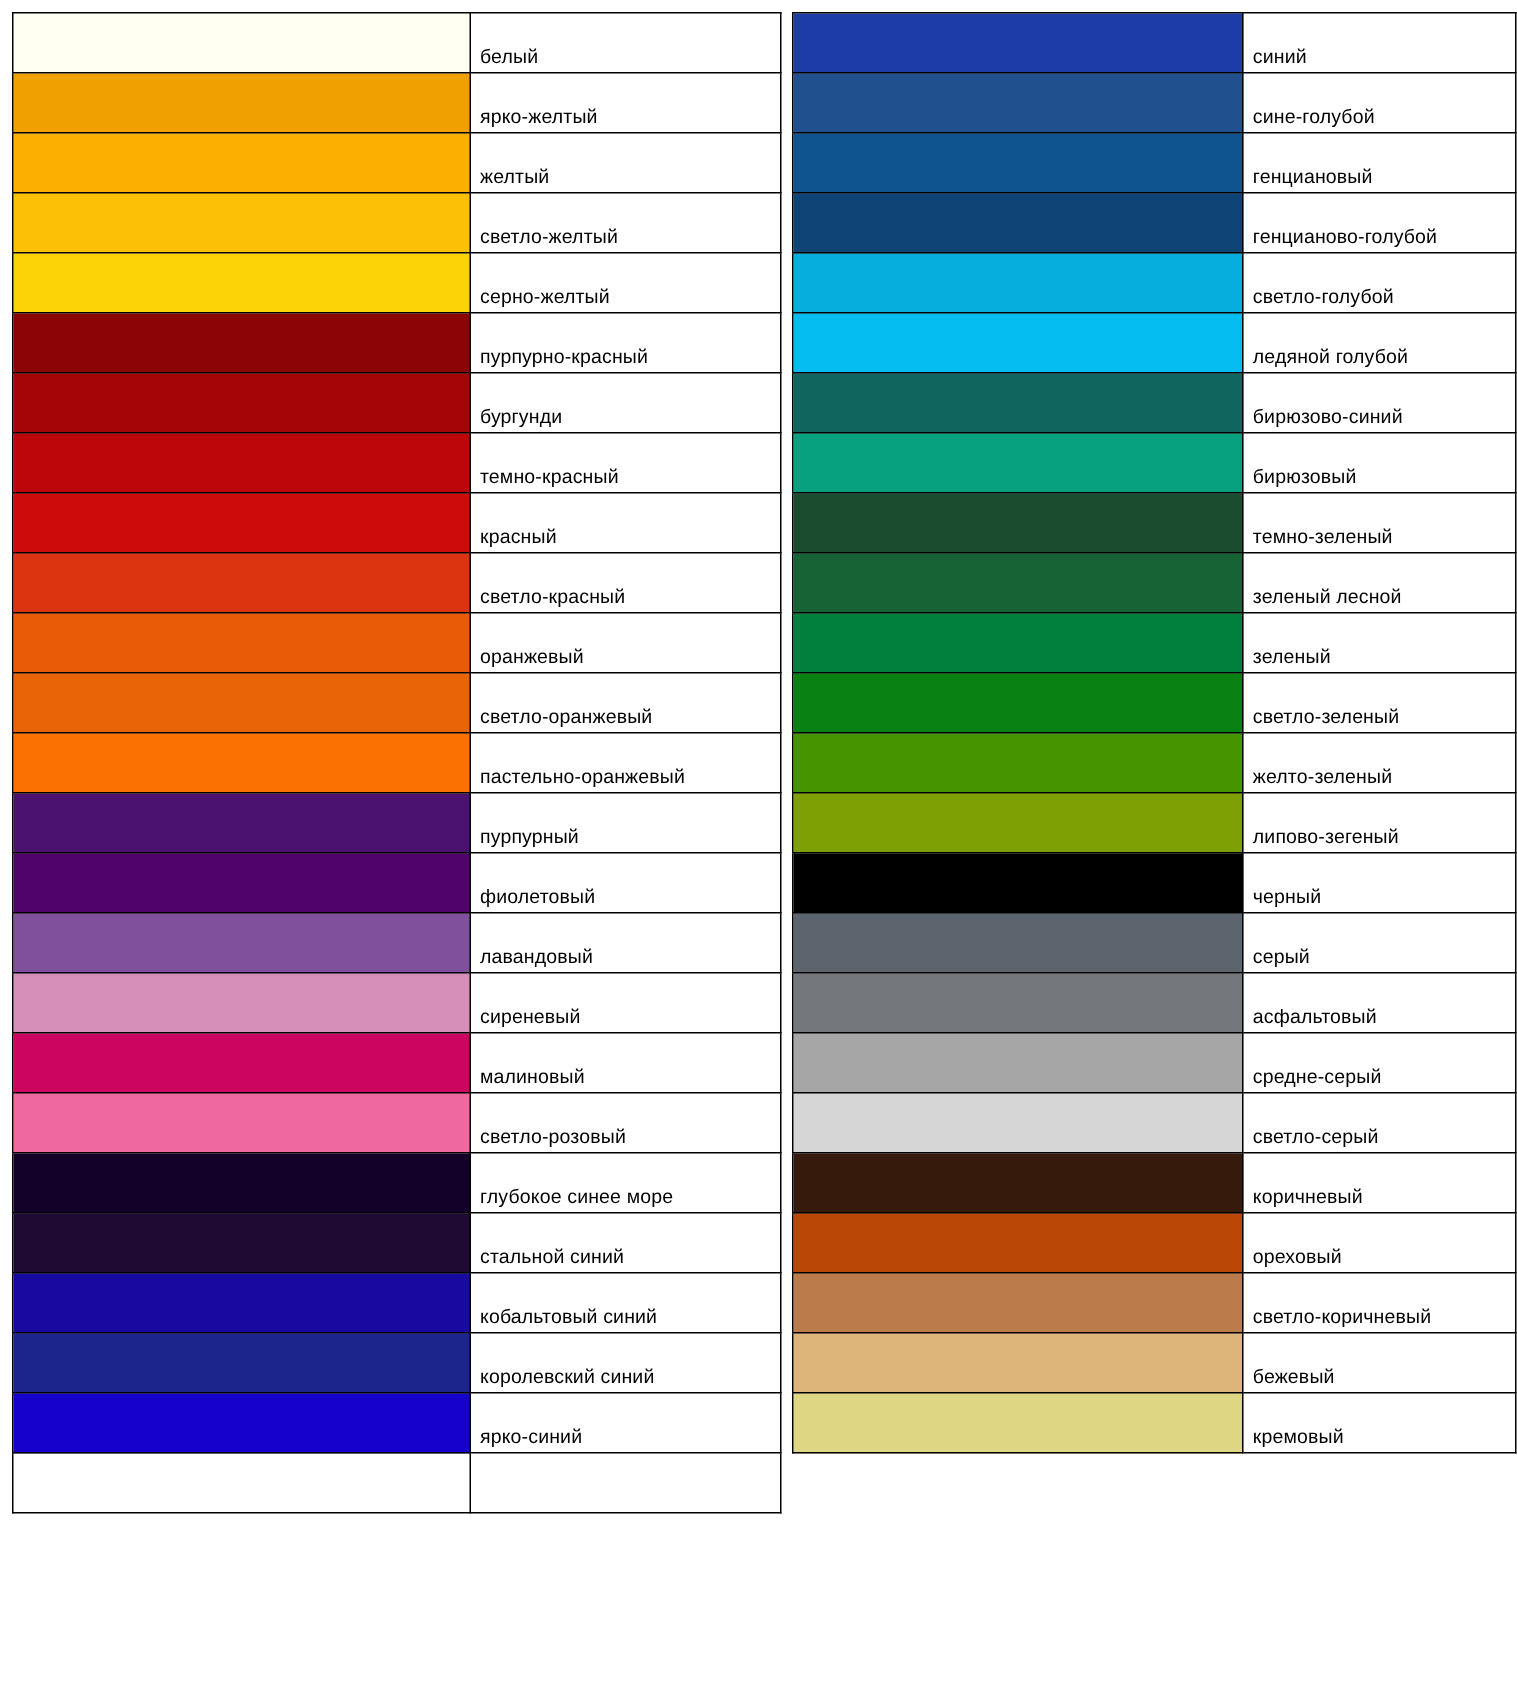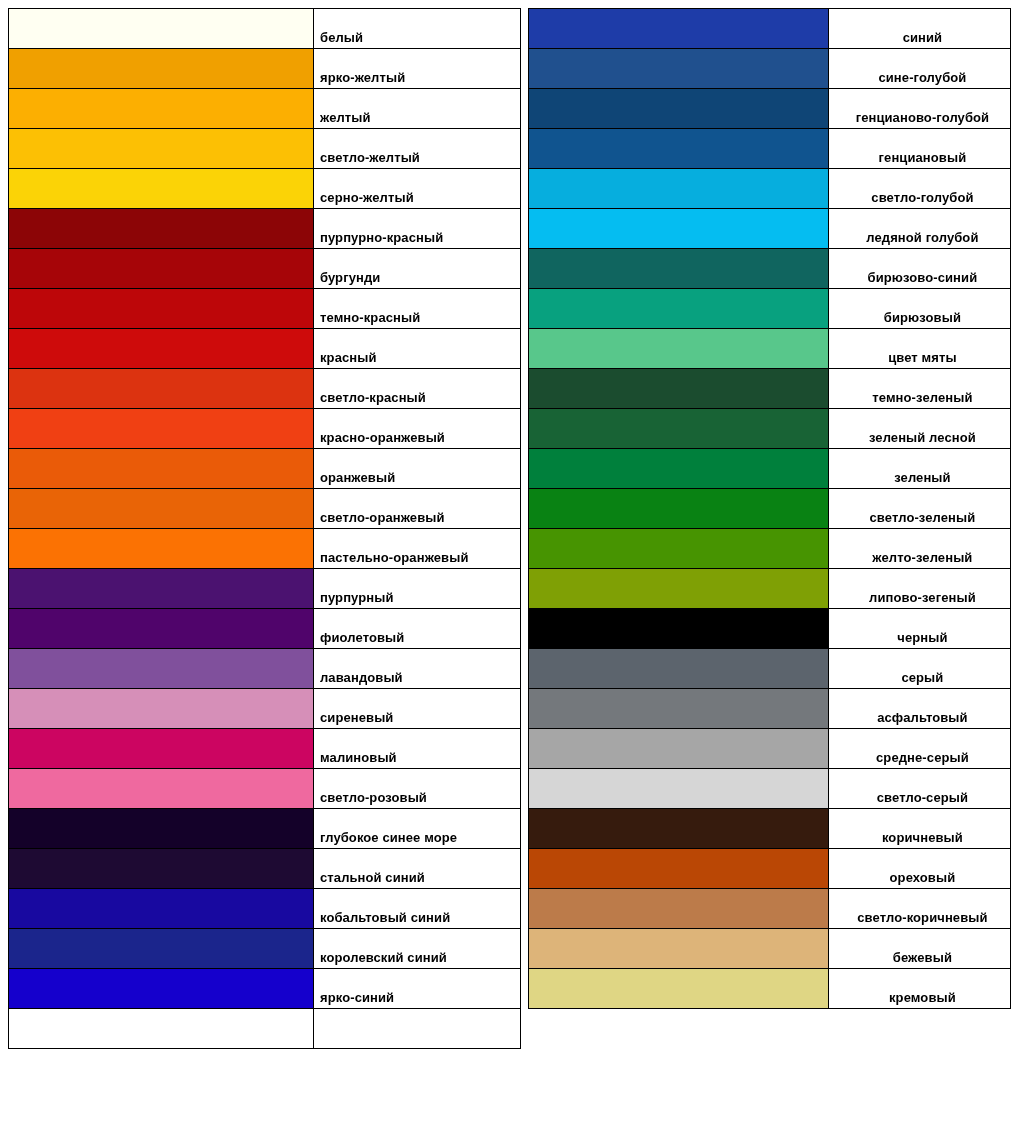--- a/index.html
+++ b/index.html
@@ -18,37 +18,36 @@
     position: relative;
     width: 1011px;
     height: 1129px;
     box-sizing: border-box;
   }
   .color-table {
     position: absolute;
     top: 8px;
     border-collapse: collapse;
     table-layout: fixed;
-    font-weight: bold;
   }
   .color-table.left  { left: 8px; }
   .color-table.right { left: 528px; }
 
   .color-table td {
     border: 1px solid #000000;
     padding: 0;
     margin: 0;
     height: 40px;
     vertical-align: bottom;
     box-sizing: border-box;
   }
   .color-table.left  td.swatch { width: 305px; }
   .color-table.left  td.label  { width: 207px; }
   .color-table.right td.swatch { width: 313px; }
-  .color-table.right td.label  { width: 184px; text-align: center; }
+  .color-table.right td.label  { width: 184px; }
 
   td.label {
     background: #ffffff;
     font-size: 13px;
     line-height: 15px;
     color: #000000;
     padding: 0 0 3px 6px;
     white-space: nowrap;
     letter-spacing: 0.1px;
   }
@@ -100,24 +99,20 @@
         </tr>
         <tr>
           <td class="swatch" style="background-color: rgb(206, 11, 11);"></td>
           <td class="label">красный</td>
         </tr>
         <tr>
           <td class="swatch" style="background-color: rgb(220, 51, 16);"></td>
           <td class="label">светло-красный</td>
         </tr>
         <tr>
-          <td class="swatch" style="background-color: rgb(240, 64, 19);"></td>
-          <td class="label">красно-оранжевый</td>
-        </tr>
-        <tr>
           <td class="swatch" style="background-color: rgb(234, 91, 8);"></td>
           <td class="label">оранжевый</td>
         </tr>
         <tr>
           <td class="swatch" style="background-color: rgb(233, 100, 6);"></td>
           <td class="label">светло-оранжевый</td>
         </tr>
         <tr>
           <td class="swatch" style="background-color: rgb(251, 114, 3);"></td>
           <td class="label">пастельно-оранжевый</td>
@@ -177,48 +172,44 @@
     <tbody>
         <tr>
           <td class="swatch" style="background-color: rgb(30, 60, 168);"></td>
           <td class="label">синий</td>
         </tr>
         <tr>
           <td class="swatch" style="background-color: rgb(32, 80, 142);"></td>
           <td class="label">сине-голубой</td>
         </tr>
         <tr>
+          <td class="swatch" style="background-color: rgb(16, 84, 143);"></td>
+          <td class="label">генциановый</td>
+        </tr>
+        <tr>
           <td class="swatch" style="background-color: rgb(15, 69, 118);"></td>
           <td class="label">генцианово-голубой</td>
         </tr>
         <tr>
-          <td class="swatch" style="background-color: rgb(16, 84, 143);"></td>
-          <td class="label">генциановый</td>
-        </tr>
-        <tr>
           <td class="swatch" style="background-color: rgb(6, 174, 222);"></td>
           <td class="label">светло-голубой</td>
         </tr>
         <tr>
           <td class="swatch" style="background-color: rgb(5, 189, 241);"></td>
           <td class="label">ледяной голубой</td>
         </tr>
         <tr>
           <td class="swatch" style="background-color: rgb(16, 101, 95);"></td>
           <td class="label">бирюзово-синий</td>
         </tr>
         <tr>
           <td class="swatch" style="background-color: rgb(8, 161, 127);"></td>
           <td class="label">бирюзовый</td>
         </tr>
         <tr>
-          <td class="swatch" style="background-color: rgb(88, 199, 139);"></td>
-          <td class="label">цвет мяты</td>
-        </tr>
-        <tr>
           <td class="swatch" style="background-color: rgb(27, 76, 47);"></td>
           <td class="label">темно-зеленый</td>
         </tr>
         <tr>
           <td class="swatch" style="background-color: rgb(24, 99, 53);"></td>
           <td class="label">зеленый лесной</td>
         </tr>
         <tr>
           <td class="swatch" style="background-color: rgb(0, 128, 60);"></td>
           <td class="label">зеленый</td>

